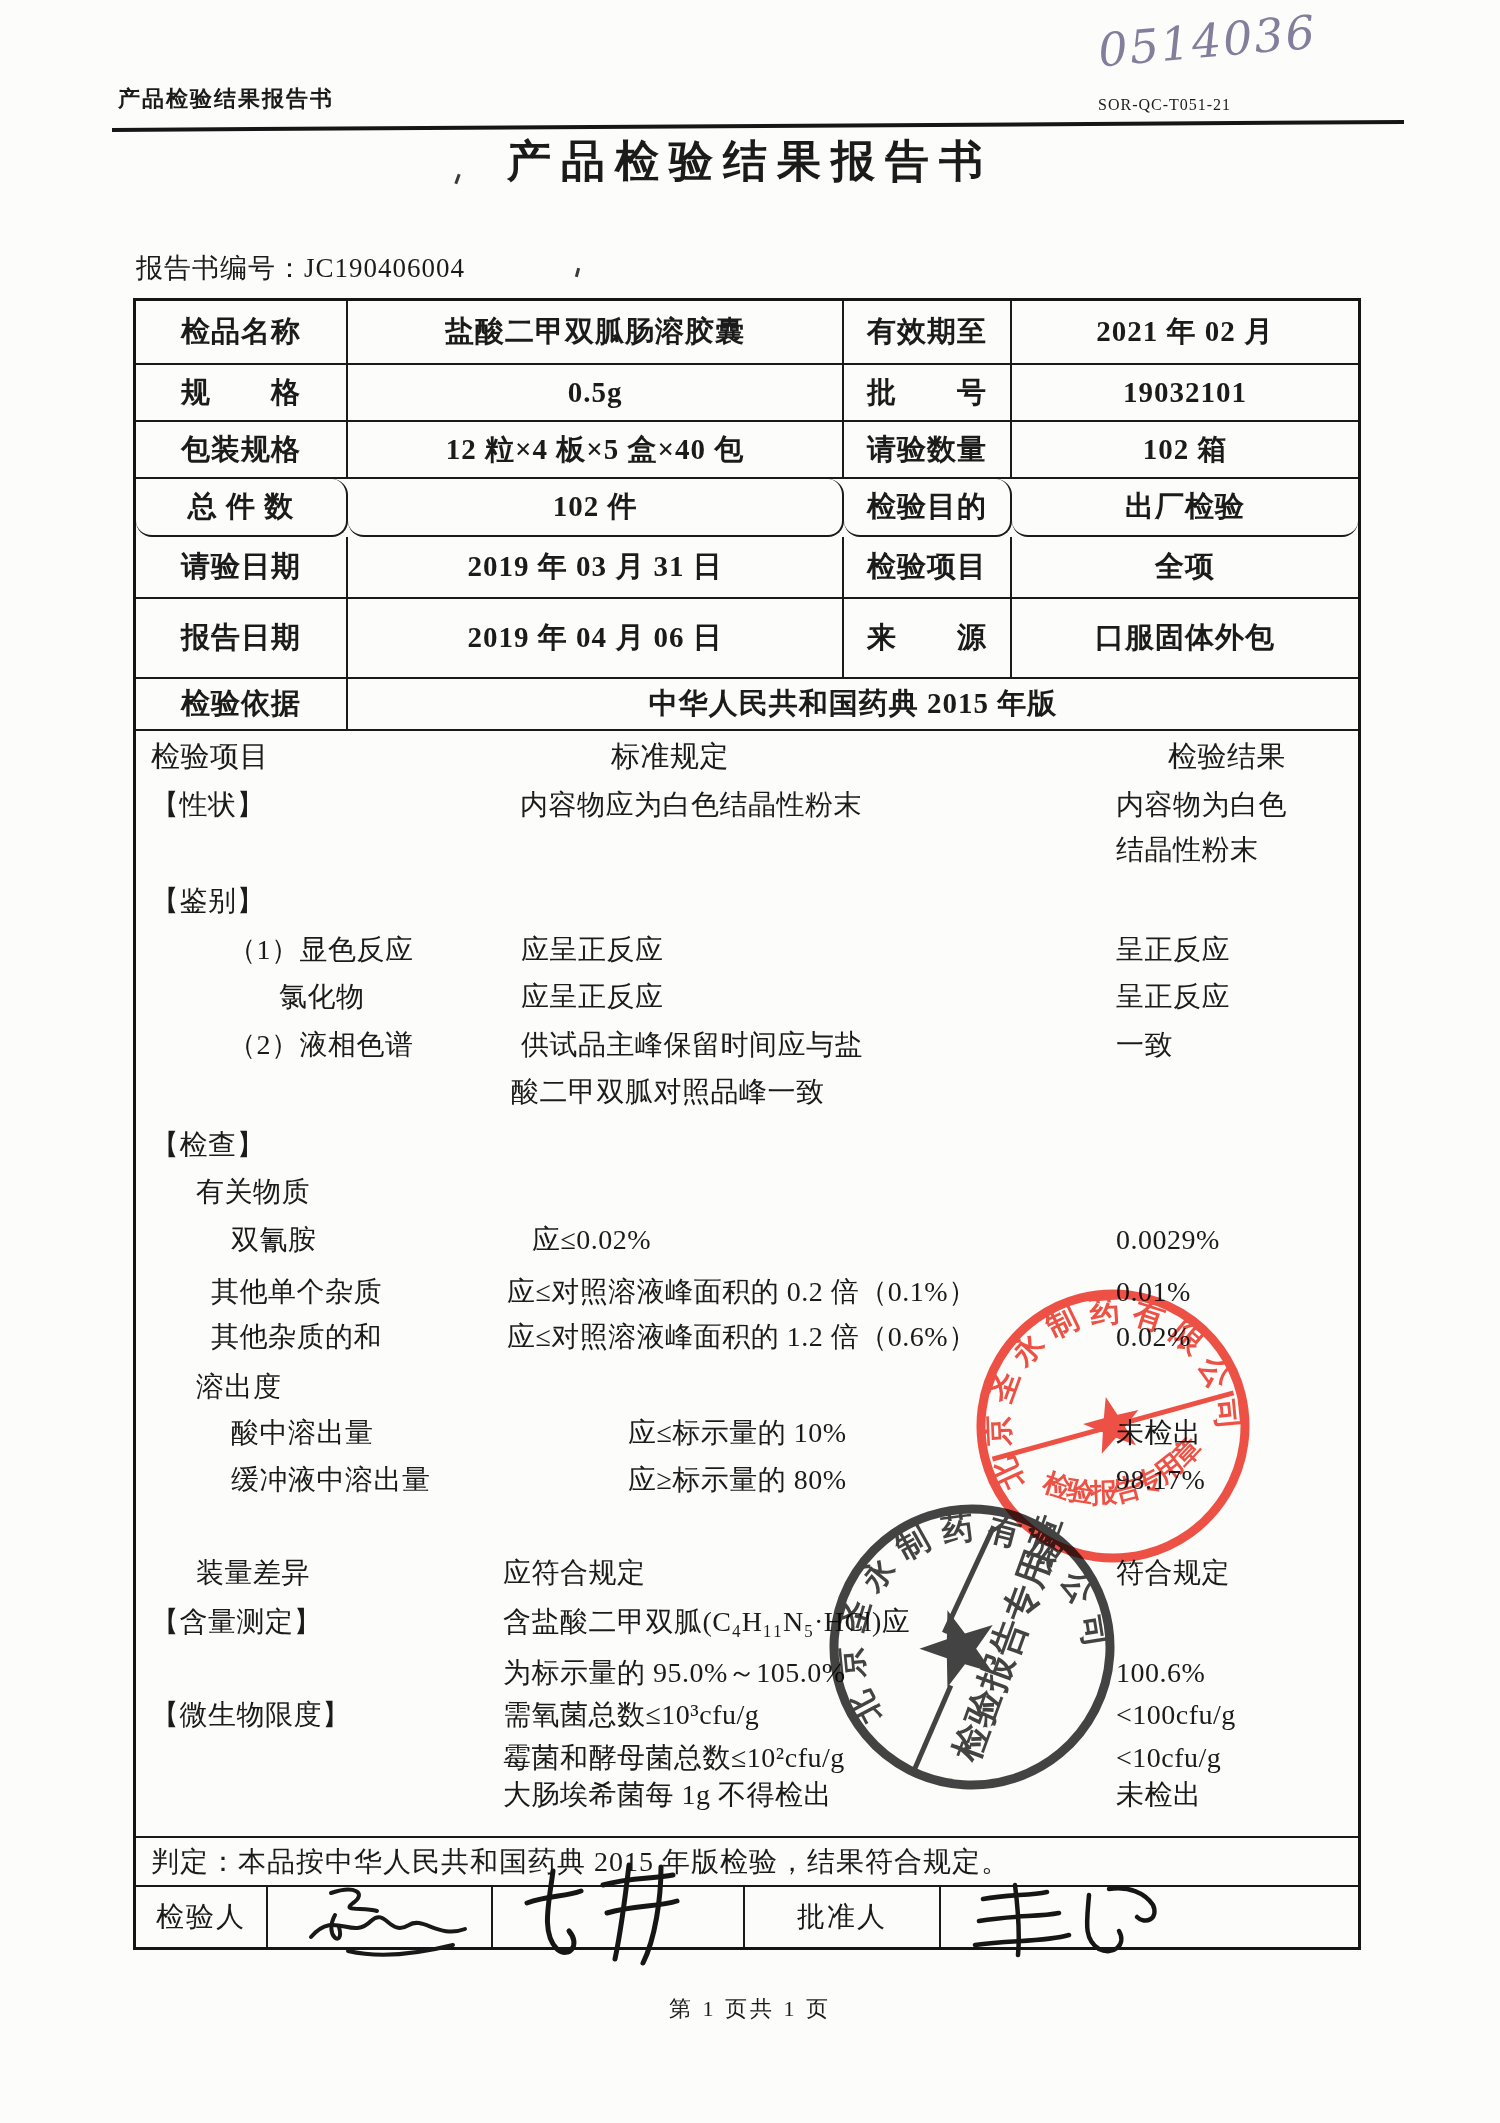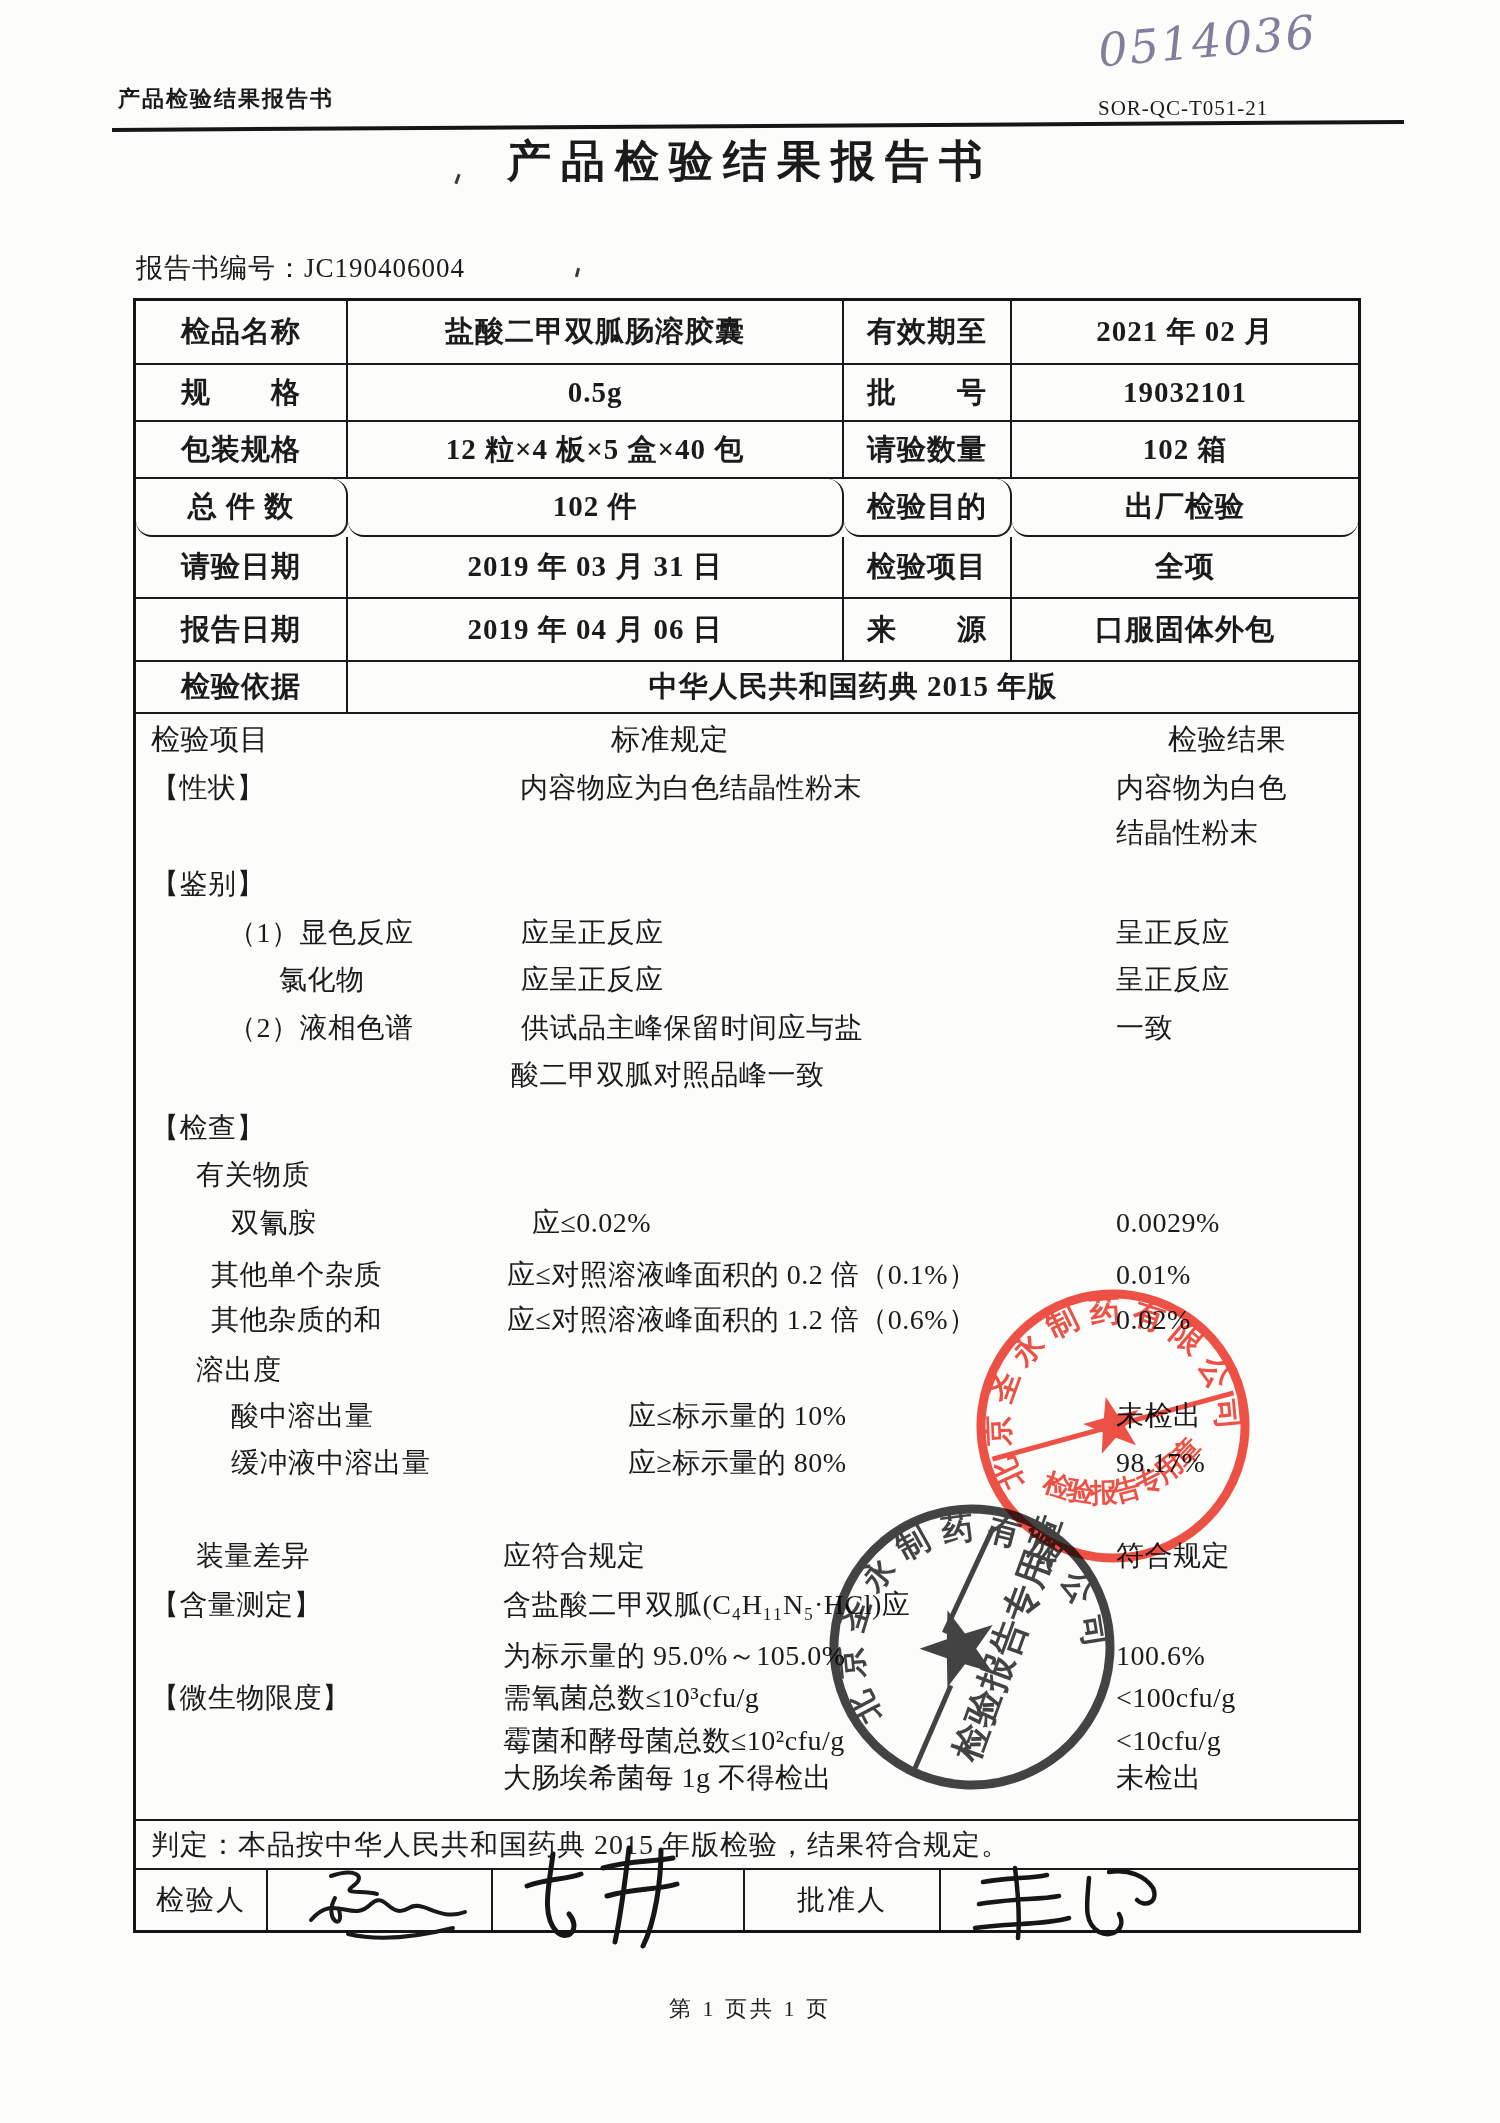--- a/index.html
+++ b/index.html
@@ -5,34 +5,34 @@
   html,body{margin:0;padding:0;background:#e9e9e9;}
   .page{
     position:relative;width:1500px;height:2123px;margin:0 auto;
     background:#fcfcfa;overflow:hidden;
     font-family:"Liberation Serif","DejaVu Serif",serif;color:#1b1b1b;
   }
   .abs{position:absolute;white-space:nowrap;}
   
   .hdr-small{left:118px;top:84px;font-size:22px;font-weight:bold;letter-spacing:2px;}
   .hdr-rule{left:112px;top:124px;width:1292px;height:4px;background:#161616;transform:rotate(-0.35deg);}
-  .hdr-code{left:1098px;top:96px;font-size:21px;letter-spacing:1px;}
+  .hdr-code{left:1098px;top:96px;font-size:16px;letter-spacing:1px;}
   .hand-no{left:1098px;top:14px;font-size:46px;font-style:italic;color:#837e9b;transform:rotate(-5deg);font-family:"DejaVu Serif",serif;letter-spacing:2px;}
   .title{left:0;top:132px;width:100%;text-align:center;font-size:44px;font-weight:bold;letter-spacing:10px;}
   .report-no{left:136px;top:250px;font-size:27px;letter-spacing:1px;}
   
   .main-table{position:absolute;left:133px;top:298px;width:1228px;border:3px solid #151515;box-sizing:border-box;}
   .info-grid{display:grid;grid-template-columns:212px 496px 168px 1fr;}
   .cell{border-right:2px solid #1a1a1a;border-bottom:2px solid #1a1a1a;
         display:flex;align-items:center;justify-content:center;
         font-size:29px;letter-spacing:1px;box-sizing:border-box;white-space:nowrap;font-weight:bold;}
   .cell.lastcol{border-right:none;}
   .cell.span3{grid-column:2 / 5;border-right:none;}
   .r1{height:64px;} .r2{height:57px;} .r3{height:57px;} .r4{height:58px;border-radius:16px;}
-  .r5{height:62px;} .r6{height:63px;} .r7{height:52px;}
+  .r5{height:62px;} .r6{height:80px;} .r7{height:52px;}
   
   .inspection{position:relative;height:1105px;border-bottom:2px solid #1a1a1a;}
   .iline{position:absolute;left:0;width:100%;height:36px;}
   .iline span{position:absolute;white-space:nowrap;font-size:28px;line-height:34px;letter-spacing:0.5px;}
   .ihead span{font-size:29px;}
   
   .verdict-row{height:49px;border-bottom:2px solid #1a1a1a;display:flex;align-items:center;
                padding-left:15px;font-size:28px;letter-spacing:1px;box-sizing:border-box;}
   .sign-row{display:grid;grid-template-columns:132px 225px 252px 196px 197px 1fr;height:60px;}
   .sign-cell{border-right:2px solid #1a1a1a;display:flex;align-items:center;justify-content:center;

